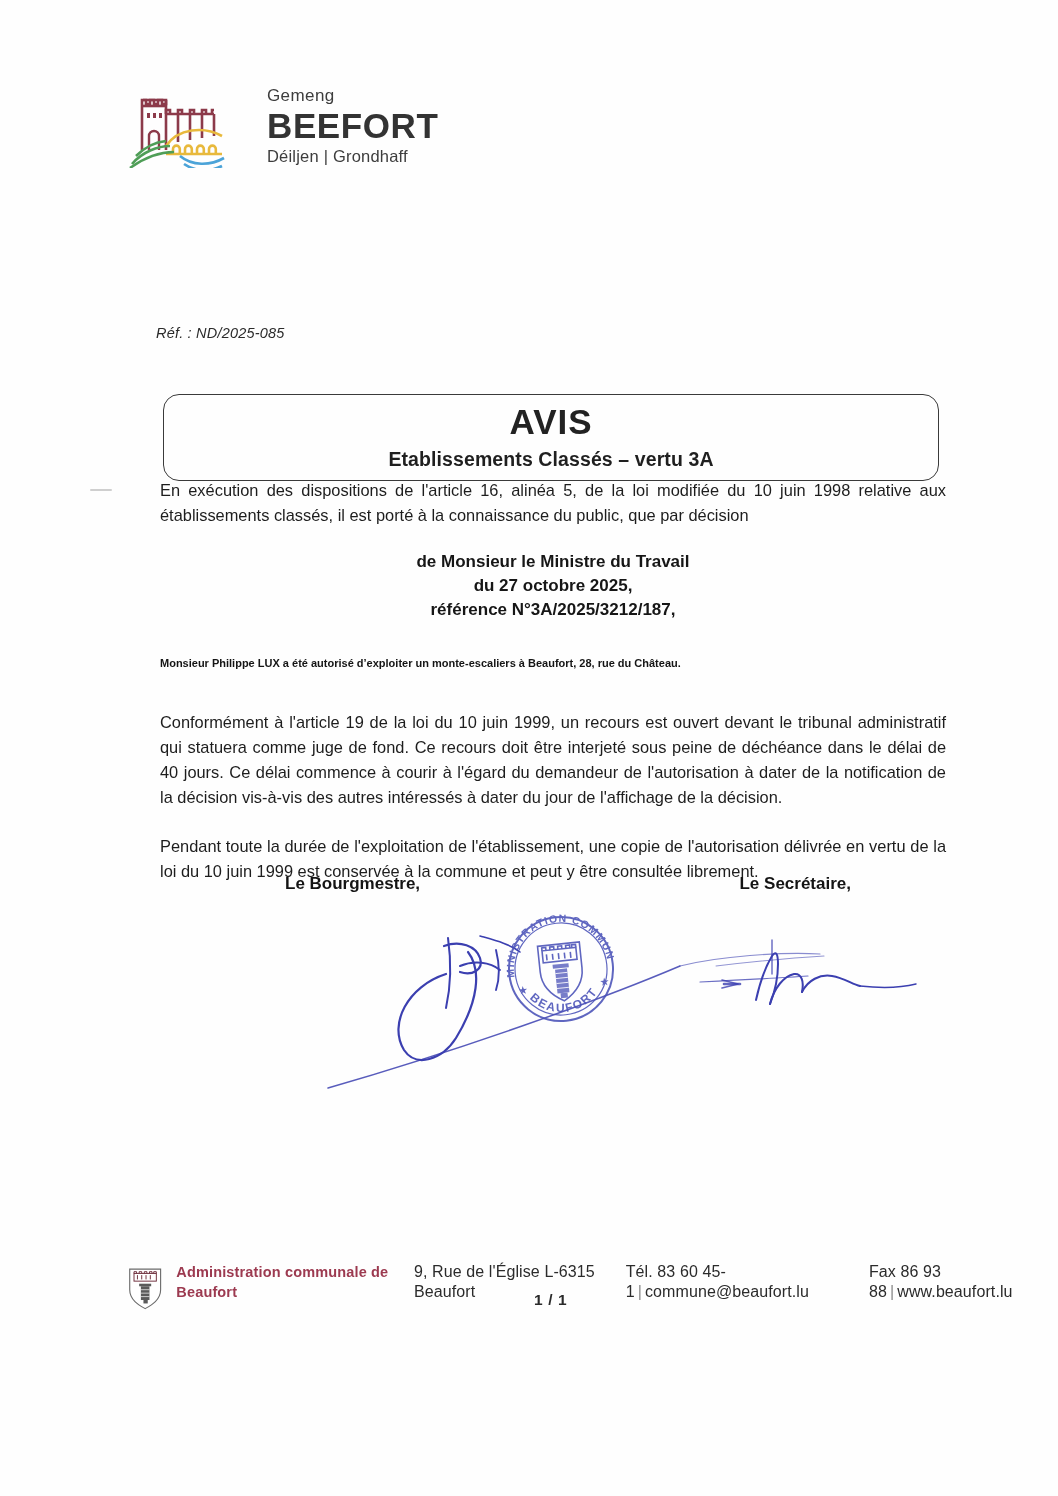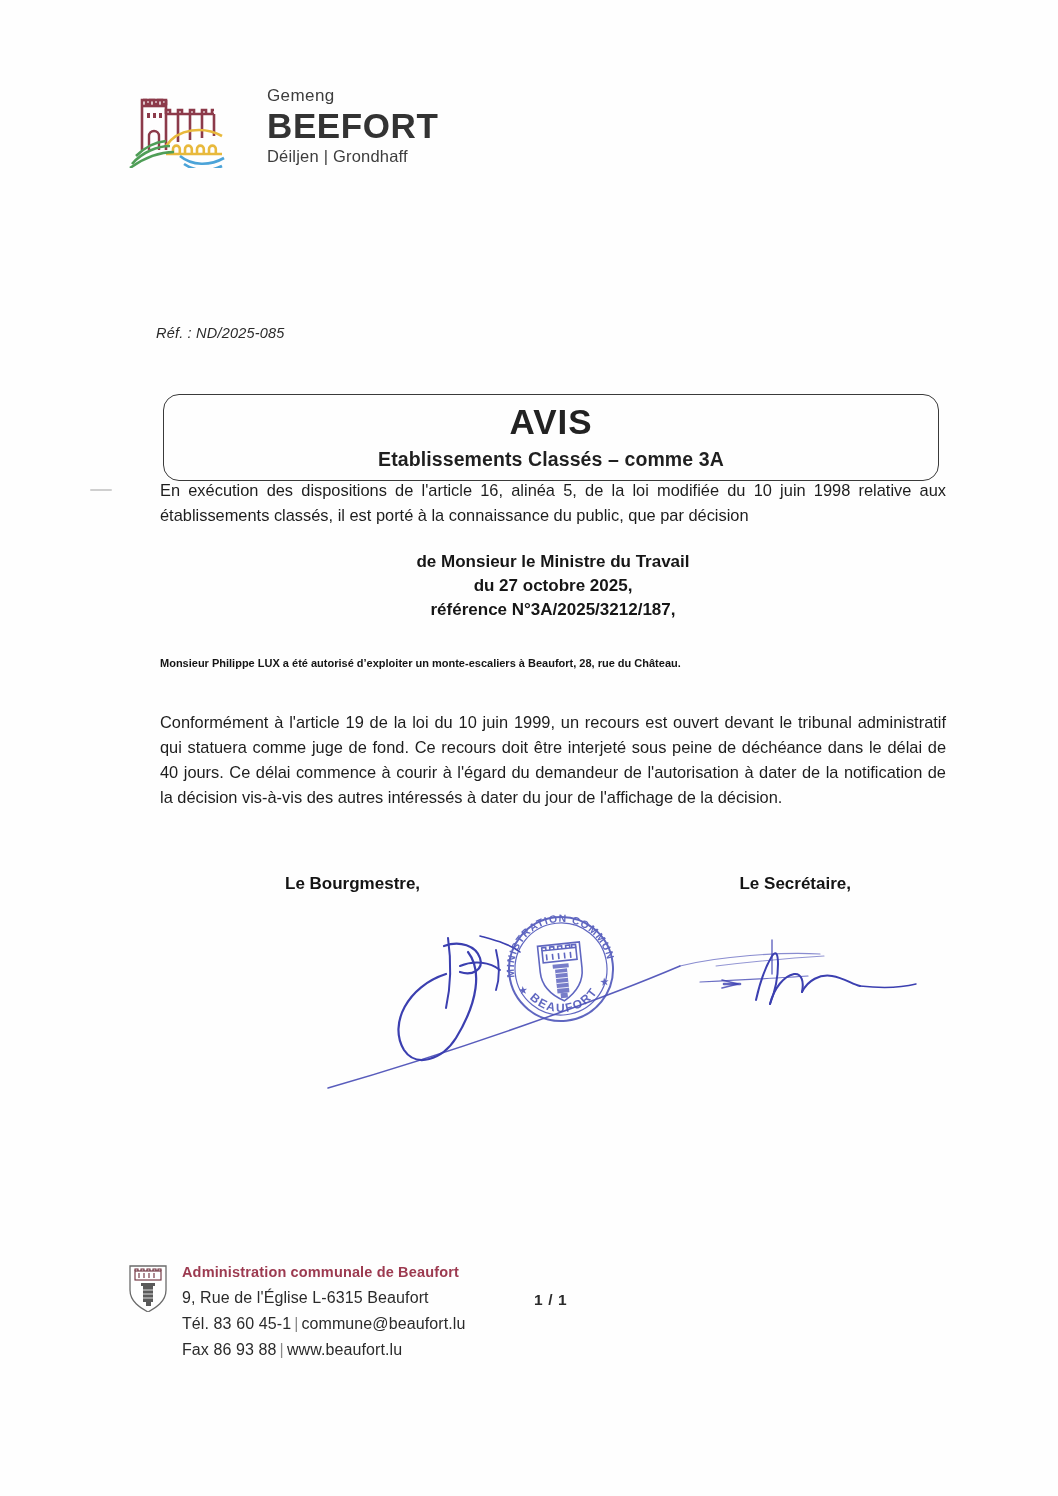--- a/index.html
+++ b/index.html
@@ -191,21 +191,21 @@
   
   .footer {
     position: absolute;
     left: 128px;
     top: 1262px;
     display: flex;
     align-items: flex-start;
     gap: 14px;
   }
   .footer-shield { width: 40px; height: 48px; display: block; margin-top: 2px; }
-  .footer-lines { display: flex; flex-direction: column; gap: 6px; }
+  .footer-lines { display: flex; flex-direction: row; }
   .footer-title {
     font-size: 14.5px;
     font-weight: bold;
     color: #9c3a50;
     line-height: 20px;
     letter-spacing: 0.15px;
   }
   .footer-line {
     font-size: 16px;
     color: #2b2b2b;
@@ -275,38 +275,39 @@
       <span class="logo-gemeng">Gemeng</span>
       <span class="logo-beefort">BEEFORT</span>
       <span class="logo-sub">Déiljen | Grondhaff</span>
     </div>
   </div>
 
   <div class="ref">Réf. : ND/2025-085</div>
 
   <div class="title-box">
     <div class="title-main">AVIS</div>
-    <div class="title-sub">Etablissements Classés – comme 3A</div>
+    <div class="title-sub">Etablissements Classés – vertu 3A</div>
   </div>
 
   <div class="scan-mark"></div>
 
   <div class="body-col">
     <p class="para">En exécution des dispositions de l'article 16, alinéa 5, de la loi modifiée du 10 juin 1998 relative aux établissements classés, il est porté à la connaissance du public, que par décision</p>
     <div class="gap-a"></div>
     <div class="center-block">
       <div>de Monsieur le Ministre du Travail</div>
       <div>du 27 octobre 2025,</div>
       <div>référence N°3A/2025/3212/187,</div>
     </div>
     <div class="gap-b"></div>
     <p class="bold-line">Monsieur Philippe LUX a été autorisé d’exploiter un monte-escaliers à Beaufort, 28, rue du Château.</p>
     <div class="gap-c"></div>
     <p class="para">Conformément à l'article 19 de la loi du 10 juin 1999, un recours est ouvert devant le tribunal administratif qui statuera comme juge de fond. Ce recours doit être interjeté sous peine de déchéance dans le délai de 40 jours. Ce délai commence à courir à l'égard du demandeur de l'autorisation à dater de la notification de la décision vis-à-vis des autres intéressés à dater du jour de l'affichage de la décision.</p>
     <div class="gap-c"></div>
+    <p class="para">Pendant toute la durée de l'exploitation de l'établissement, une copie de l'autorisation délivrée en vertu de la loi du 10 juin 1999 est conservée à la commune et peut y être consultée librement.</p>
   </div>
 
   <div class="sig-area">
 
     <div class="sig-row">
       <span class="left">Le Bourgmestre,</span>
       <span class="right">Le Secrétaire,</span>
     </div>
 
     <svg class="ink-layer" viewBox="0 0 786 230">

